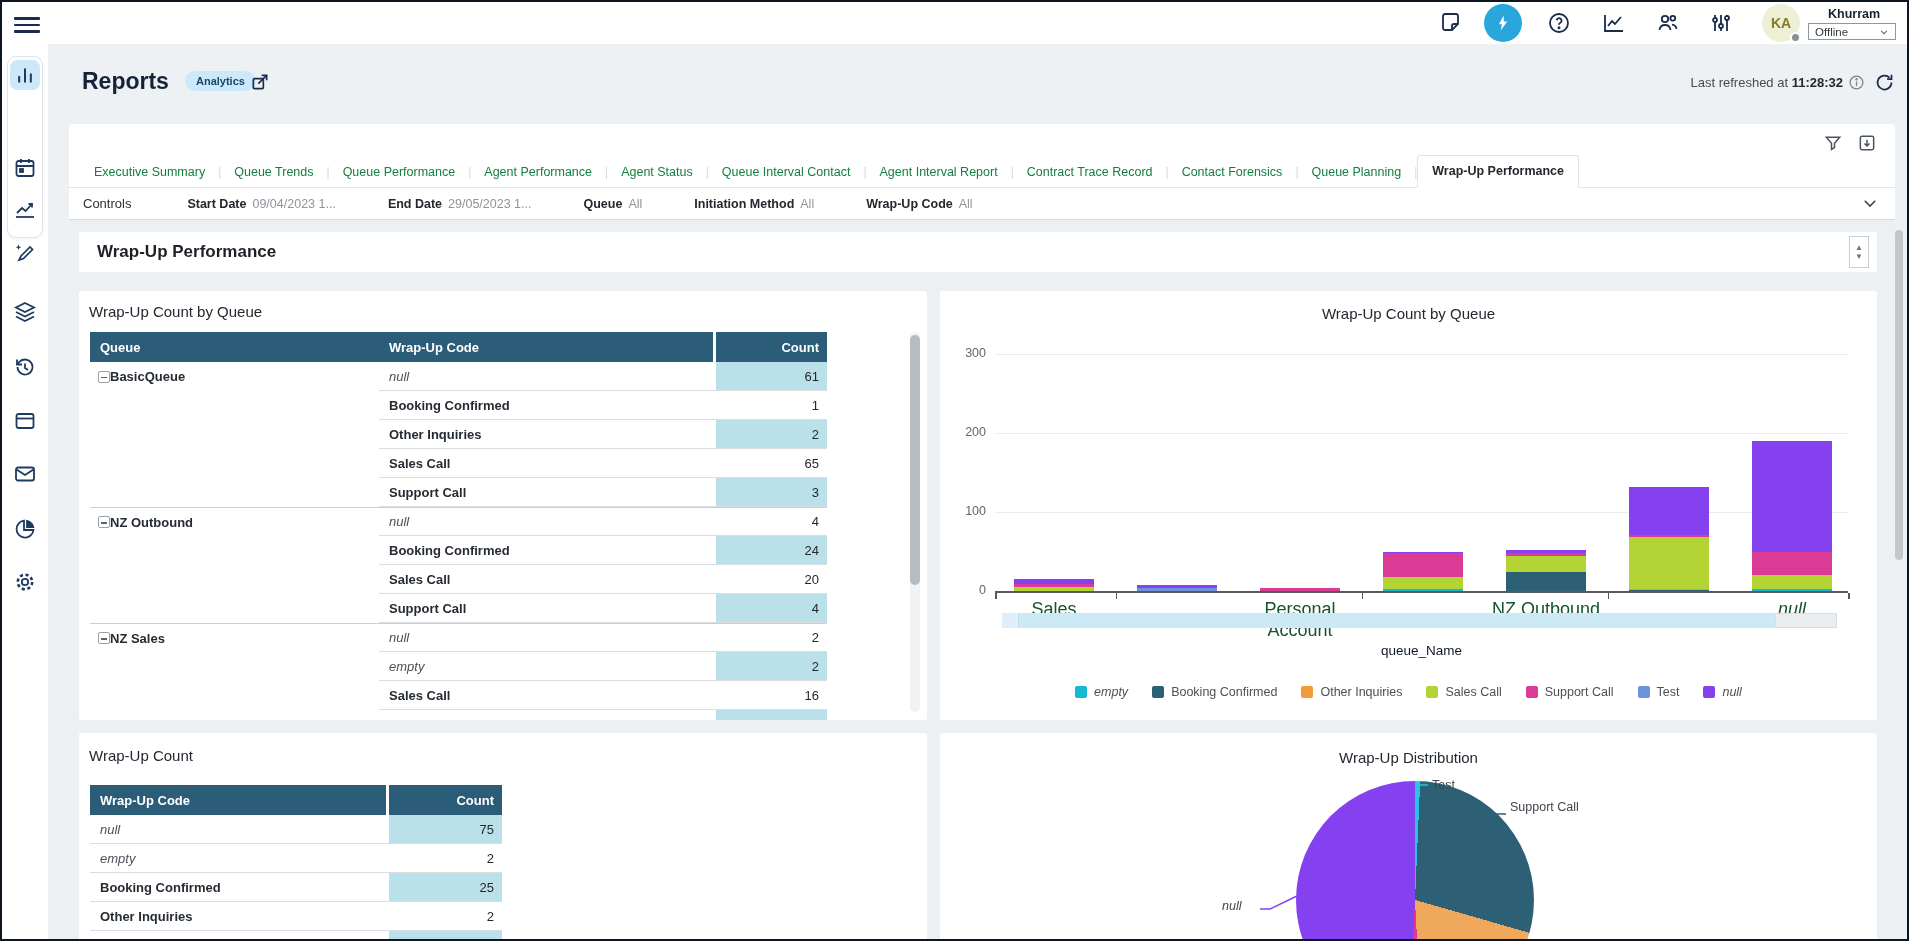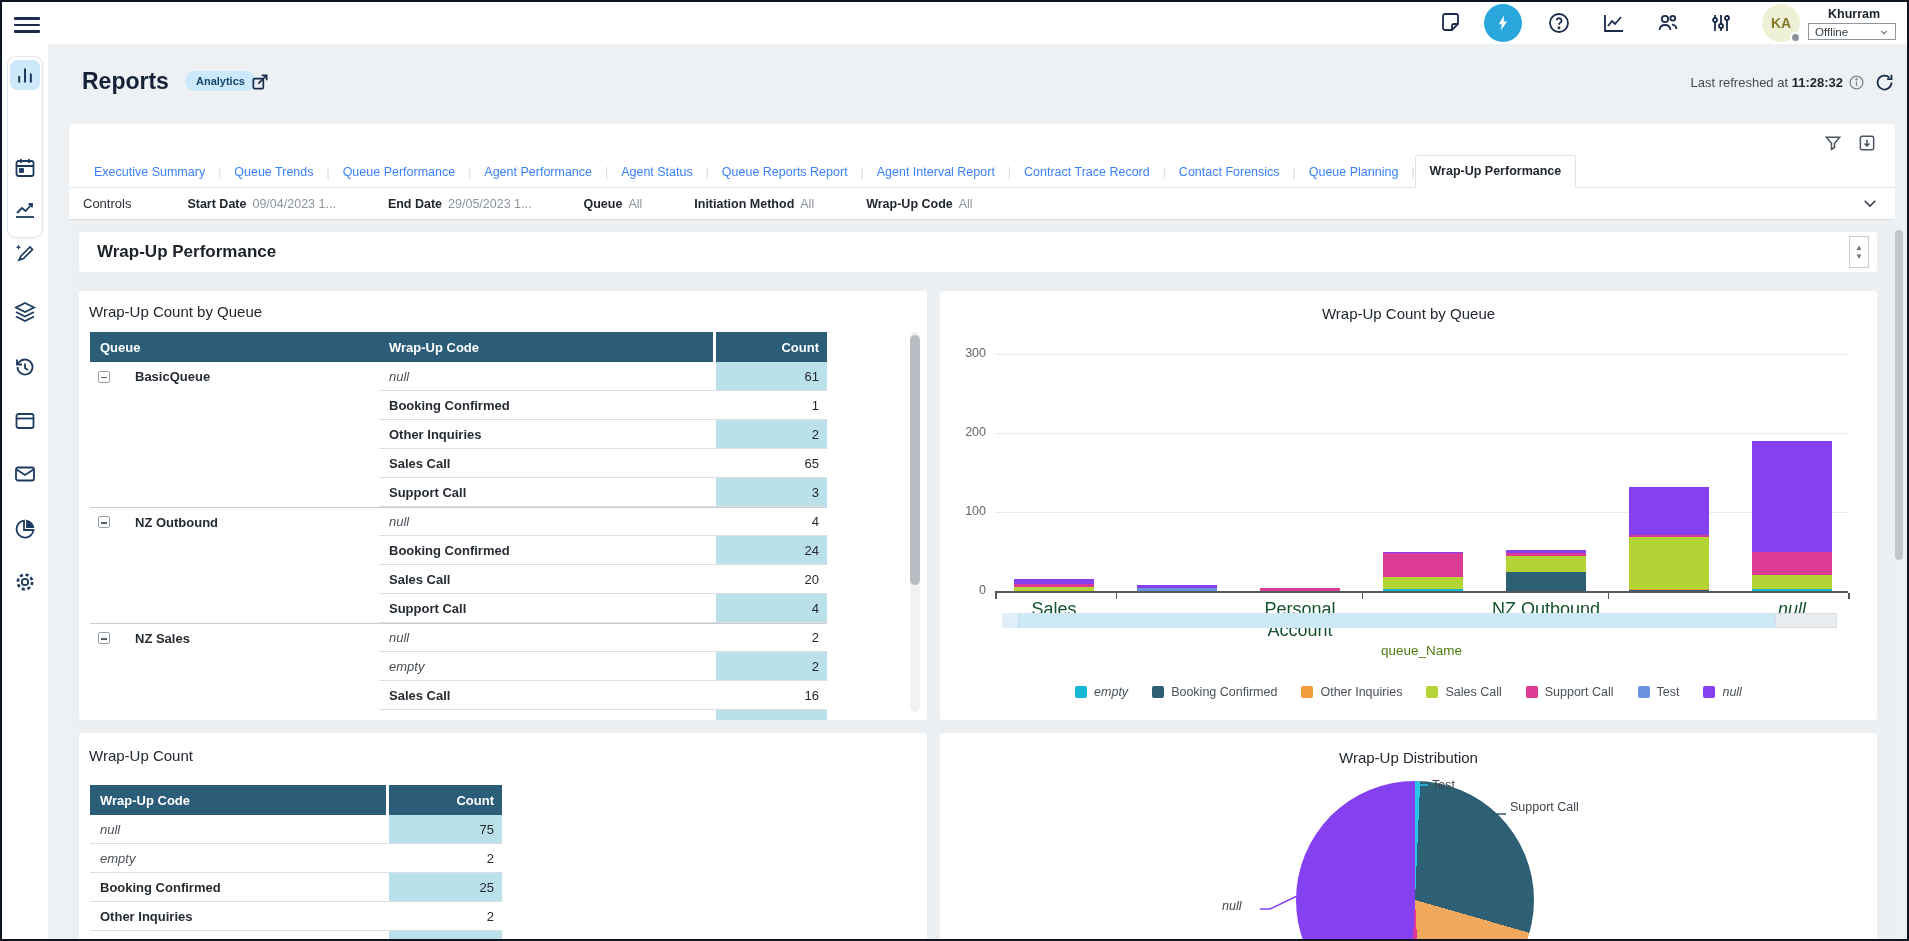--- a/index.html
+++ b/index.html
@@ -46,21 +46,21 @@
   .info-ico { position:absolute; right:42px; top:72px; width:17px; height:17px; color:#7d858c; cursor:pointer; }
   .refresh-ico { position:absolute; right:12px; top:70px; width:21px; height:21px; color:#1b2b4a; cursor:pointer; }
 
   
   .card { position:absolute; left:67px; top:122px; width:1826px; bottom:0;
           background:#fff; border-radius:4px 4px 0 0; }
   .card-ico { position:absolute; top:9px; width:20px; height:20px; color:#4b5560; cursor:pointer; }
 
   .tabs { position:absolute; left:0; top:34px; width:100%; height:30px;
           border-bottom:1px solid #e2e6ea; display:flex; align-items:flex-end; padding-left:12px; }
-  .tab { font-size:12.5px; color:#3b82f6; padding:7px 13px 8px; white-space:nowrap; cursor:pointer; }
+  .tab { font-size:12.5px; color:#15803d; padding:7px 13px 8px; white-space:nowrap; cursor:pointer; }
   .tab-sep { color:#d5dadf; font-size:12px; padding-bottom:8px; }
   .tab.active { color:#23282e; font-weight:bold; background:#fff;
                 border:1px solid #dfe3e7; border-bottom:1px solid #fff;
                 border-radius:3px 3px 0 0; margin-bottom:-1px; padding:8px 14px 9px; }
 
   .controls-row { position:absolute; left:0; top:64px; width:100%; height:32px;
                   border-bottom:1px solid #d7dbde; display:flex; align-items:center;
                   padding-left:14px; background:#fff; }
   .controls-label { font-size:13px; color:#2b3137; margin-right:56px; }
   .ctl { display:flex; align-items:center; margin-right:52px; cursor:pointer; }
@@ -87,21 +87,21 @@
   .pivot-grid { position:absolute; left:11px; top:41px; width:814px; }
   .pivot-grid .grid-head, .pivot-grid .grid-row { grid-template-columns:289px 334px 3px 111px; }
   .ct-grid { position:absolute; left:11px; top:52px; width:412px; }
   .ct-grid .grid-head, .ct-grid .grid-row { grid-template-columns:296px 3px 113px; }
   .th { background:#2b5d78; color:#fff; font-size:13px; font-weight:bold; height:30px;
         display:flex; align-items:center; padding:0 10px; }
   .th.num { justify-content:flex-end; padding-right:8px; }
   .th.gap, .td.gap { background:transparent; }
   .td { height:29px; display:flex; align-items:center; font-size:13px; color:#262c33;
         border-bottom:1px solid #dadee2; padding:0 10px; background:#fff; }
-  .td.qcell { border-bottom:none; padding-left:8px; gap:25px; }
+  .td.qcell { border-bottom:none; padding-left:8px; gap:0; }
   .td.code { font-weight:bold; }
   .td.italic { font-weight:normal; font-style:italic; color:#4b5157; }
   .td.num { justify-content:flex-end; padding-right:8px; color:#23282a; font-weight:normal; }
   .td.shaded { background:#bae0ea; }
   .grid-row.group-start .td { border-top:1px solid #c9ced3; }
   .collapse-box { width:12px; height:12px; border:1px solid #9aa2a9; border-radius:2px;
                   position:relative; flex:none; cursor:pointer; background:#fff; }
   .collapse-box::after { content:""; position:absolute; left:2px; right:2px; top:5px;
                          height:1.6px; background:#5c646b; }
   .qname { font-weight:bold; font-size:13px; color:#262c33; }
@@ -111,21 +111,21 @@
 
   
   .gridline { position:absolute; left:55px; width:853px; height:1px; background:#e9ecef; }
   .baseline { position:absolute; left:55px; width:853px; height:2px; background:#55595d; }
   .axis-tick { position:absolute; width:1.5px; height:6px; background:#55595d; }
   .ytick { position:absolute; width:38px; text-align:right; font-size:12.5px; color:#5f666d; }
   .xtick { position:absolute; font-size:18px; color:#14532d; text-align:center; width:140px; }
   .xtick.italic { font-style:italic; }
   .bar { position:absolute; width:80px; display:flex; flex-direction:column-reverse; cursor:pointer; }
   .bar div { width:100%; }
-  .axis-title { position:absolute; text-align:center; font-size:13.5px; color:#4d7c0f; }
+  .axis-title { position:absolute; text-align:center; font-size:13.5px; color:#0f172a; }
   .scrollstrip { position:absolute; height:15px; background:#cde9f6; display:flex; }
   .scrollstrip .leftbox { width:17px; background:#dfeef8; border-right:1px solid #c2dcea; }
   .scrollstrip .fill { flex:1; }
   .scrollstrip .handle { width:62px; background:#e9edf0; border:1px solid #d9dee2; }
   .legend { position:absolute; width:100%; display:flex; justify-content:center; gap:24px; }
   .leg-item { display:flex; align-items:center; gap:7px; font-size:12.5px; color:#4a5157; cursor:pointer; }
   .leg-item .sw { width:12px; height:12px; border-radius:2px; flex:none; }
   .leg-item.italic .t { font-style:italic; }
 
   
@@ -313,21 +313,21 @@
         <span class="tab">Executive Summary</span>
         <span class="tab-sep">|</span>
         <span class="tab">Queue Trends</span>
         <span class="tab-sep">|</span>
         <span class="tab">Queue Performance</span>
         <span class="tab-sep">|</span>
         <span class="tab">Agent Performance</span>
         <span class="tab-sep">|</span>
         <span class="tab">Agent Status</span>
         <span class="tab-sep">|</span>
-        <span class="tab">Queue Reports Report</span>
+        <span class="tab">Queue Interval Contact</span>
         <span class="tab-sep">|</span>
         <span class="tab">Agent Interval Report</span>
         <span class="tab-sep">|</span>
         <span class="tab">Contract Trace Record</span>
         <span class="tab-sep">|</span>
         <span class="tab">Contact Forensics</span>
         <span class="tab-sep">|</span>
         <span class="tab">Queue Planning</span>
         <span class="tab-sep">|</span>
         <span class="tab active">Wrap-Up Performance</span>

